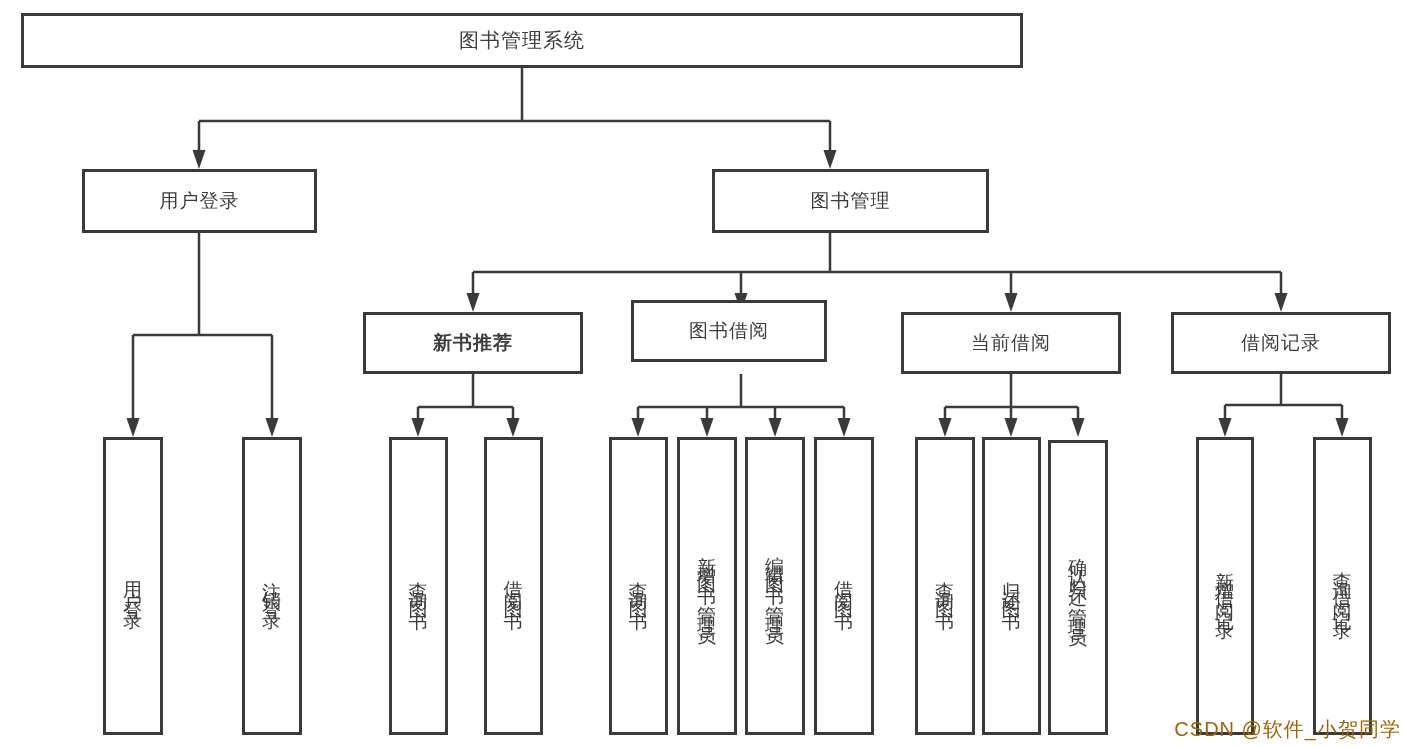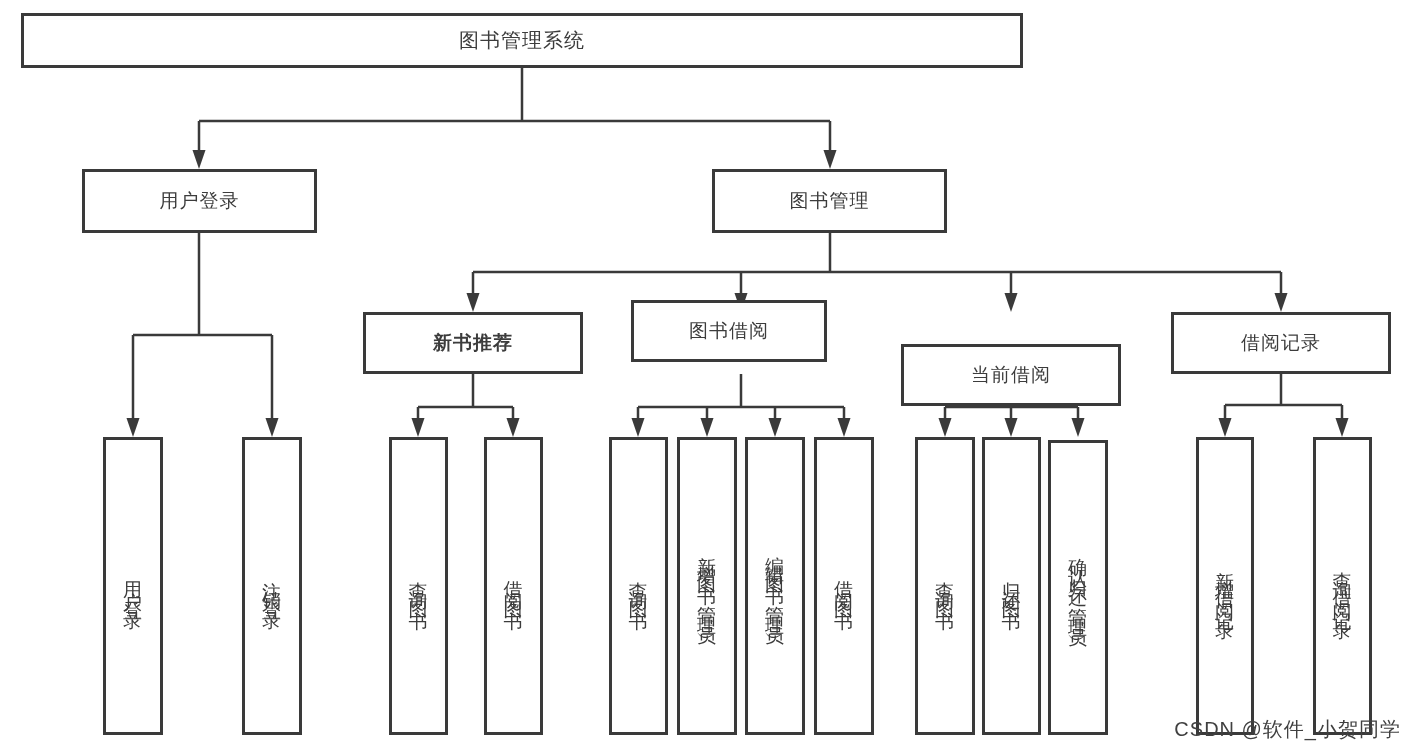--- a/index.html
+++ b/index.html
@@ -48,21 +48,21 @@
     text-orientation: mixed;
     letter-spacing: 10px;
     line-height: 1;
     white-space: nowrap;
   }
   .watermark {
     position: absolute;
     right: 4px;
     bottom: 4px;
     font-size: 20px;
-    color: #404040;
+    color: #a16207;
     letter-spacing: 1px;
   }
 </style>
 </head>
 <body>
 
 <div class="canvas">
 
   <svg class="connectors" width="1405" height="747" aria-hidden="true">
     <g stroke="#3a3a3a" stroke-width="2.5" fill="none">
@@ -97,31 +97,31 @@
     </g>
   </svg>
 
   <div class="node root" style="left:21px; top:13px; width:1002px; height:55px;">
     <span>图书管理系统</span>
   </div>
 
   <div class="node" style="left:82px; top:169px; width:235px; height:64px;">
     <span>用户登录</span>
   </div>
-  <div class="node" style="left:712px; top:169px; width:235px; height:64px;">
+  <div class="node" style="left:712px; top:169px; width:277px; height:64px;">
     <span>图书管理</span>
   </div>
 
   <div class="node" style="left:363px; top:312px; width:220px; height:62px;font-weight:bold;">
     <span>新书推荐</span>
   </div>
   <div class="node" style="left:631px; top:300px; width:196px; height:62px;">
     <span>图书借阅</span>
   </div>
-  <div class="node" style="left:901px; top:312px; width:220px; height:62px;margin-top:32px;">
+  <div class="node" style="left:901px; top:312px; width:220px; height:62px;">
     <span>当前借阅</span>
   </div>
   <div class="node" style="left:1171px; top:312px; width:220px; height:62px;text-align:center;">
     <span>借阅记录</span>
   </div>
 
   <div class="leaf" style="left:103px; top:437px; width:60px; height:298px;">
     <span class="vtext">用户登录</span>
   </div>
   <div class="leaf" style="left:242px; top:437px; width:60px; height:298px;">

